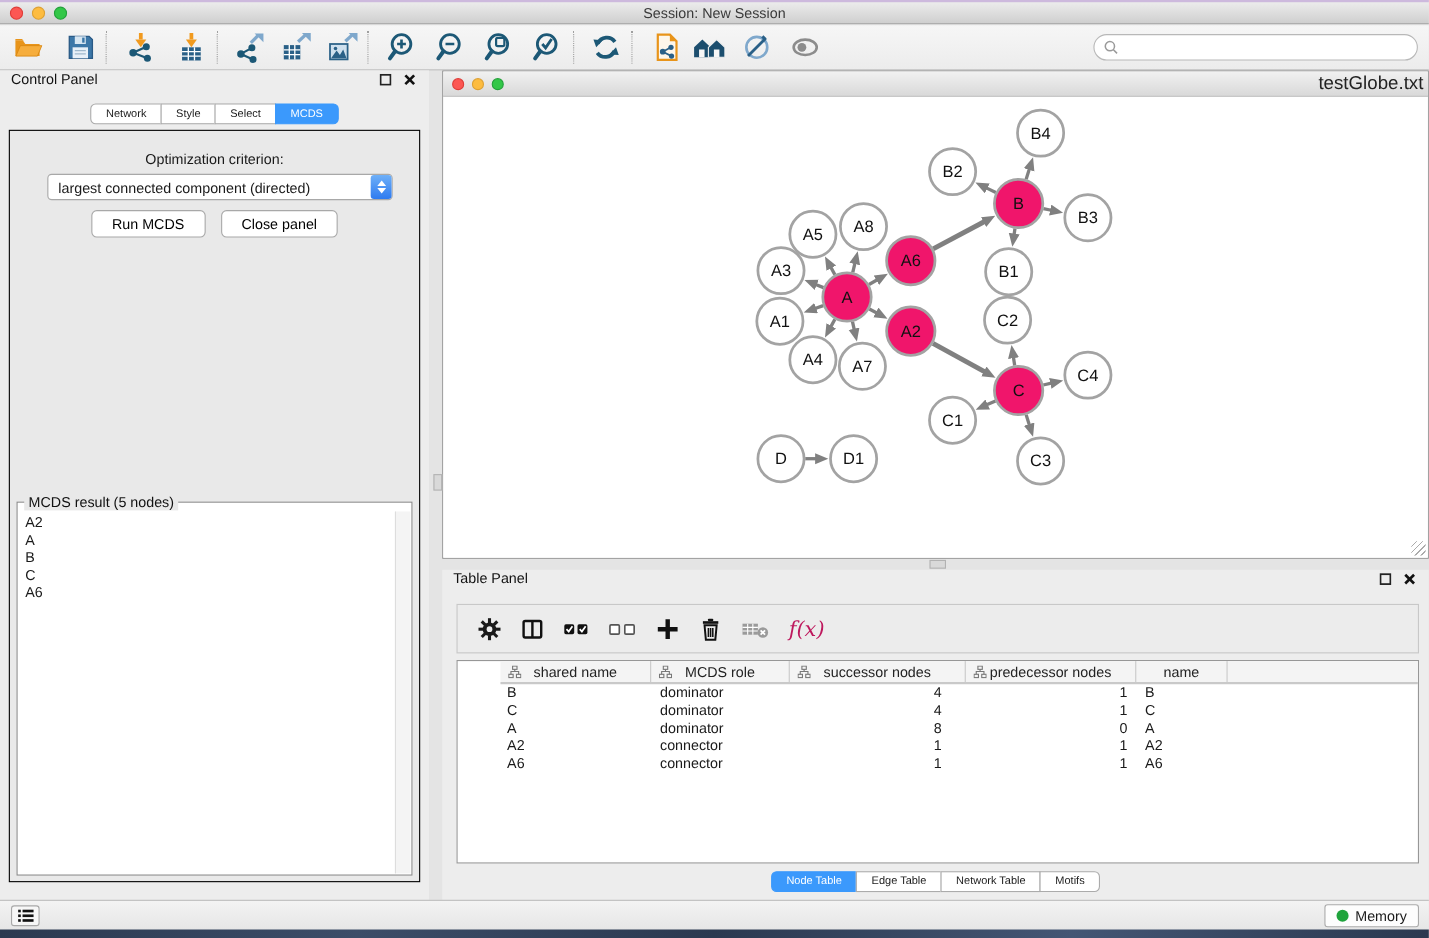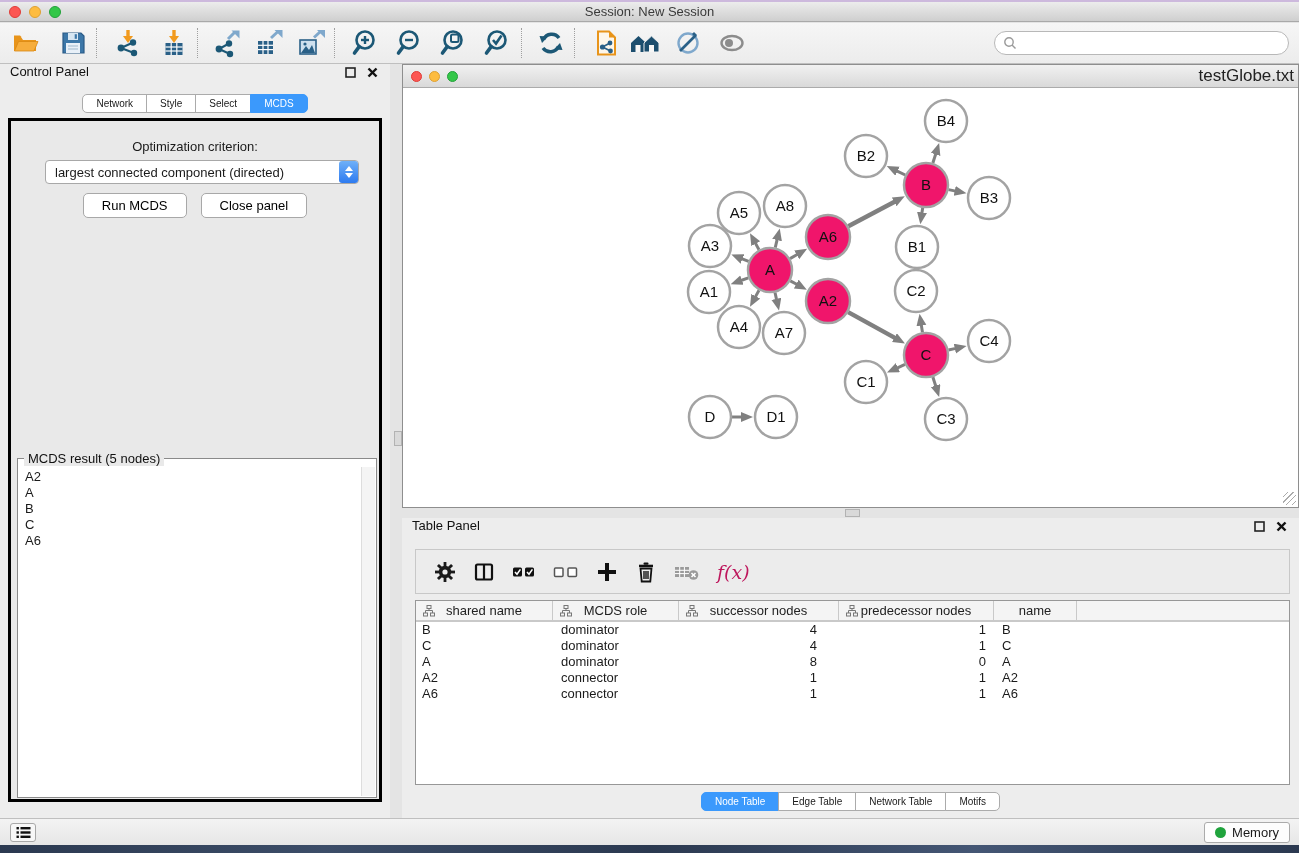--- a/index.html
+++ b/index.html
@@ -30,21 +30,21 @@
   
   .control-panel { position:absolute; left:0; top:64px; width:390px; height:754px; background:#EDEDED; }
   .panel-head { height:28px; display:flex; align-items:flex-start; padding:0 10px; }
   .panel-head .ph-title { flex:1; color:#111; }
   .ph-btn { width:16px; height:16px; display:flex; align-items:center; justify-content:center; margin-left:6px; cursor:pointer; }
   .cp-tabs { position:absolute; left:0; top:30px; width:100%; display:flex; justify-content:center; }
   .seg-tab { padding:3px 13px; background:#fff; border:1px solid #ABABAB; margin-left:-1px; font-size:10px; cursor:pointer; }
   .seg-tab:first-child { border-radius:5px 0 0 5px; margin-left:0; }
   .seg-tab:last-child { border-radius:0 5px 5px 0; }
   .seg-tab.active { background:#3B99FC; border-color:#3B99FC; color:#fff; }
-  .cp-content { position:absolute; left:8px; top:54px; width:374px; height:684px; background:#E9E9E9; border:3px solid #000000; }
+  .cp-content { position:absolute; left:8px; top:54px; width:374px; height:684px; background:#E9E9E9; border:1px solid #000000; }
   .opt-label { text-align:center; margin-top:18px; }
   .dropdown { position:absolute; left:34px; top:39px; width:314px; height:24px; background:#fff; border:1px solid #A8A8A8;
     border-radius:4px; display:flex; align-items:center; cursor:pointer; }
   .dropdown .dd-text { flex:1; padding-left:9px; font-size:13px; white-space:nowrap; }
   .dd-stepper { width:19px; height:22px; margin-right:0px; border-radius:3px; background:linear-gradient(#6FB0F8,#2E7BF0);
     display:flex; flex-direction:column; align-items:center; justify-content:center; gap:2px; }
   .dd-up { width:0; height:0; border-left:4px solid transparent; border-right:4px solid transparent; border-bottom:5px solid #fff; }
   .dd-down { width:0; height:0; border-left:4px solid transparent; border-right:4px solid transparent; border-top:5px solid #fff; }
   .cp-buttons { position:absolute; left:0; top:72px; width:100%; display:flex; justify-content:center; gap:14px; }
   .btn { background:#fff; border:1px solid #A8A8A8; border-radius:5px; padding:4px 18px; font-size:13px; cursor:pointer; }
@@ -65,21 +65,21 @@
   .resize-grip { position:absolute; right:2px; bottom:2px; width:13px; height:13px;
     background:repeating-linear-gradient(135deg, transparent 0 3px, #ABABAB 3px 4px); cursor:nwse-resize; }
   .split-handle-v { position:absolute; left:394px; top:431px; width:8px; height:15px; background:#D9D9D9; border:1px solid #B2B2B2; }
   .split-handle-h { position:absolute; left:845px; top:509px; width:15px; height:8px; background:#D9D9D9; border:1px solid #B2B2B2; }
 
   
   .table-panel { position:absolute; left:402px; top:518px; width:897px; height:300px; background:#EDEDED; }
   .tp-toolbar { position:absolute; left:13px; top:31px; right:9px; height:45px; background:#ECECEC; border:1px solid #C8C8C8;
     display:flex; align-items:center; gap:17px; padding-left:18px; }
   .tp-tool { display:flex; align-items:center; justify-content:center; cursor:pointer; }
-  .tp-table { position:absolute; left:13px; top:82px; right:9px; height:185px; background:#fff; border:1px solid #979797; overflow:hidden; }
+  .tp-table { position:absolute; left:13px; top:82px; right:9px; height:185px; background:#fff; border:1px solid #979797; overflow:hidden;padding-left:39px; }
   .t-header { display:flex; height:21px; background:#F4F4F4; border-bottom:2px solid #C9C9C9; }
   .t-hcell { display:flex; align-items:center; justify-content:center; gap:4px; border-right:1px solid #C9C9C9;
     font-size:13px; color:#222; position:relative; }
   .t-hcell .hier { position:absolute; left:7px; }
   .t-row { display:flex; height:16px; }
   .t-cell { font-size:13px; line-height:16px; padding:0 6px; white-space:nowrap; overflow:hidden; }
   .tp-tabs { position:absolute; left:0; bottom:7px; width:100%; display:flex; justify-content:center; }
 
   
   .statusbar { position:absolute; left:0; top:818px; width:1299px; height:27px;

